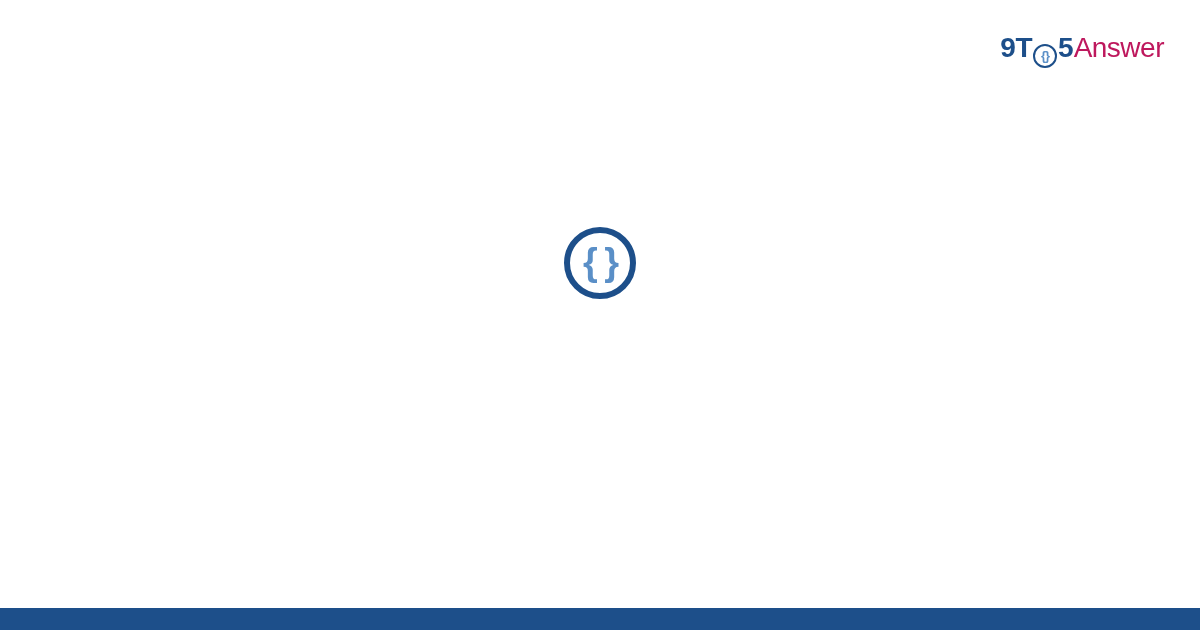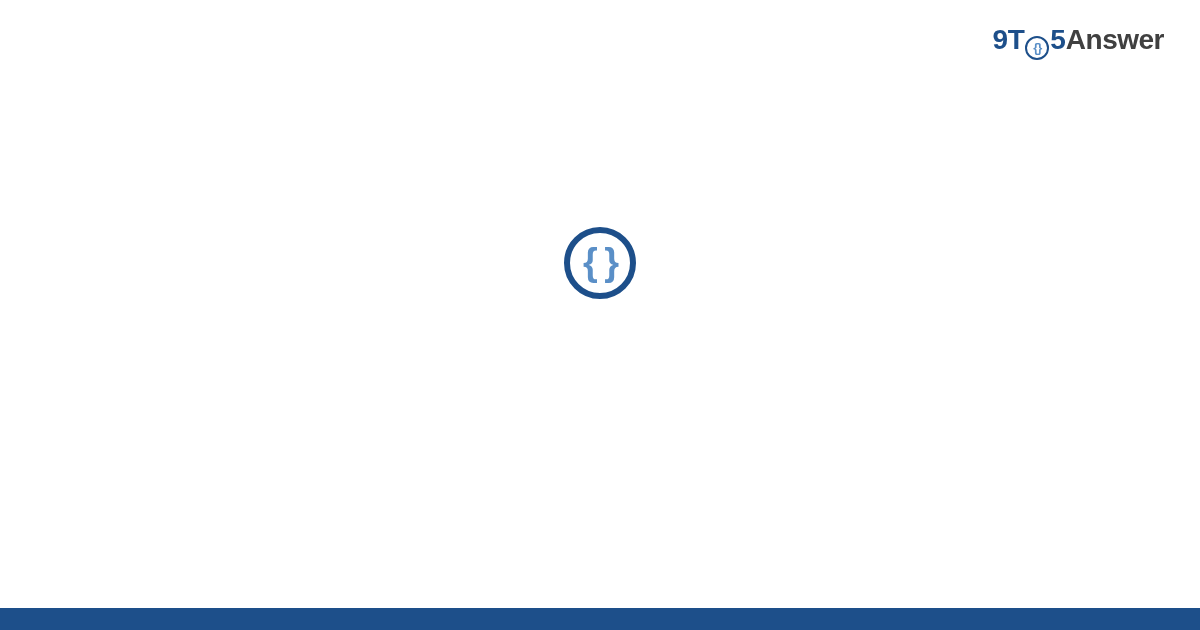--- a/index.html
+++ b/index.html
@@ -21,20 +21,21 @@
       right: 36px;
       display: flex;
       align-items: baseline;
       font-size: 28px;
       font-weight: 600;
     }
     .brand-9t {
       color: #1d4f8a;
       font-weight: 700;
       letter-spacing: -0.5px;
+      margin-top: 8px;
     }
     .brand-o {
       display: inline-flex;
       align-items: center;
       justify-content: center;
       width: 24px;
       height: 24px;
       border: 2.5px solid #1d4f8a;
       border-radius: 50%;
       margin: 0 1px;
@@ -46,22 +47,22 @@
       color: #5a8fc7;
       font-weight: 700;
       line-height: 1;
       letter-spacing: -1px;
     }
     .brand-5 {
       color: #1d4f8a;
       font-weight: 700;
     }
     .brand-answer {
-      color: #404040;
-      font-weight: 700;
+      color: #be185d;
+      font-weight: 400;
       letter-spacing: -0.5px;
     }
     .content {
       position: absolute;
       top: 0;
       left: 0;
       width: 100%;
       height: 610px;
       display: flex;
       flex-direction: column;

